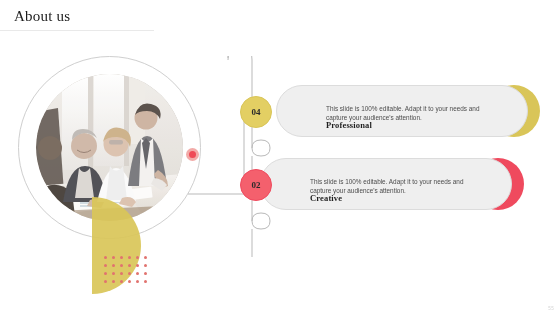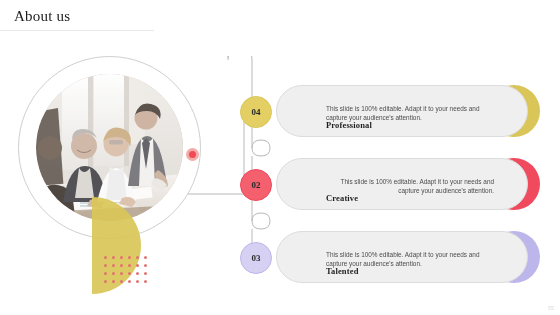--- a/index.html
+++ b/index.html
@@ -91,21 +91,21 @@
   .badge{
     position:absolute;width:30px;height:30px;border-radius:50%;
     display:flex;align-items:center;justify-content:center;
     font-family:"Liberation Serif", serif;
     font-size:9px;font-weight:bold;color:#2a2a2a;
     z-index:4;
   }
 
   
   #row1{left:276px;top:85px;width:264px;}
-  #row2{left:276px;top:158px;width:264px;text-align:right;}
+  #row2{left:260px;top:158px;width:264px;}
   #row3{left:276px;top:231px;width:264px;}
   #badge1{left:240px;top:96px;}
   #badge2{left:240px;top:169px;}
   #badge3{left:240px;top:242px;}
 
   .pagenum{
     position:absolute;right:6px;bottom:4px;
     font-size:4.6px;color:#d3d3d3;letter-spacing:.3px;
   }
 </style>
@@ -254,24 +254,15 @@
   <div class="card" id="row2">
     <div class="accent" style="background: rgb(239, 74, 94);"></div>
     <div class="body"></div>
     <div class="kicker">Creative</div>
     <div class="desc">This slide is 100% editable. Adapt it to your needs and capture your audience's attention.</div>
   </div>
   <div class="badge" id="badge2" style="background: rgb(244, 96, 109); border: 1px solid rgb(239, 74, 94);">
     <span>02</span>
   </div>
 
-  <div class="card" id="row3">
-    <div class="accent" style="background: rgb(189, 182, 234);"></div>
-    <div class="body"></div>
-    <div class="kicker">Talented</div>
-    <div class="desc">This slide is 100% editable. Adapt it to your needs and capture your audience's attention.</div>
-  </div>
-  <div class="badge" id="badge3" style="background: rgb(214, 209, 243); border: 1px solid rgb(189, 182, 234);">
-    <span>03</span>
-  </div>
 
   <div class="pagenum">55</div>
 </div>
 
 </body></html>

